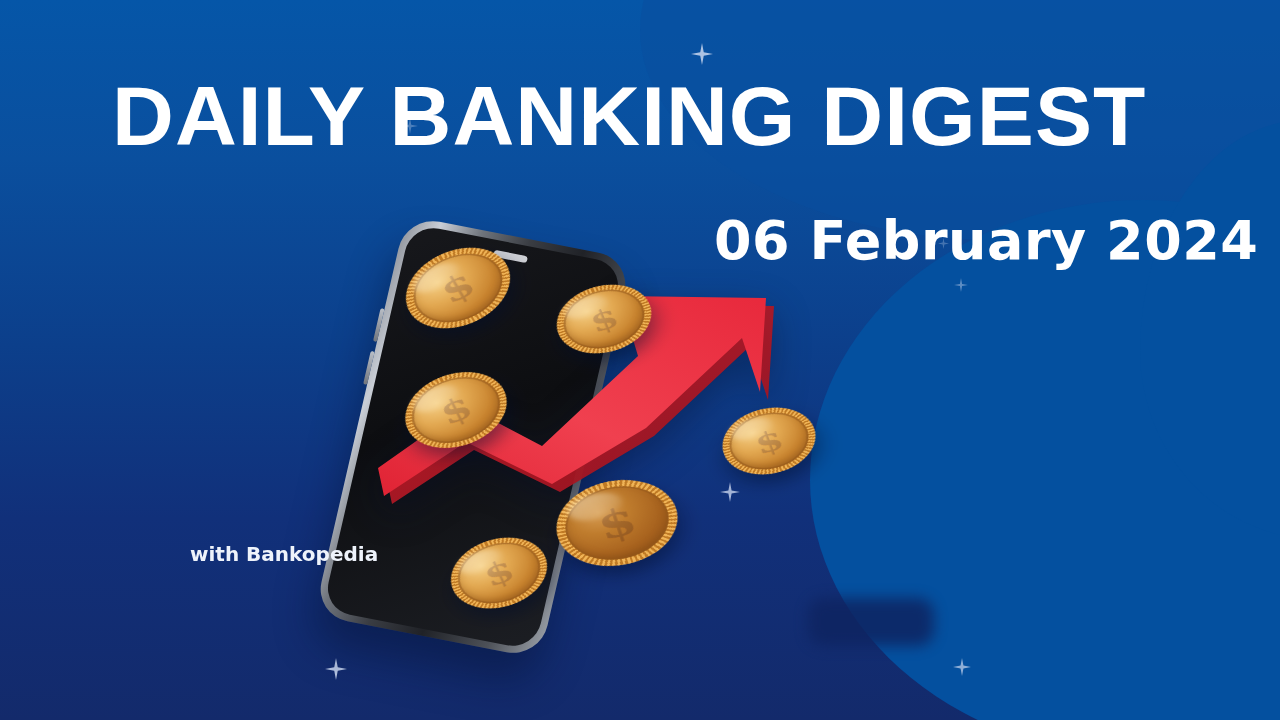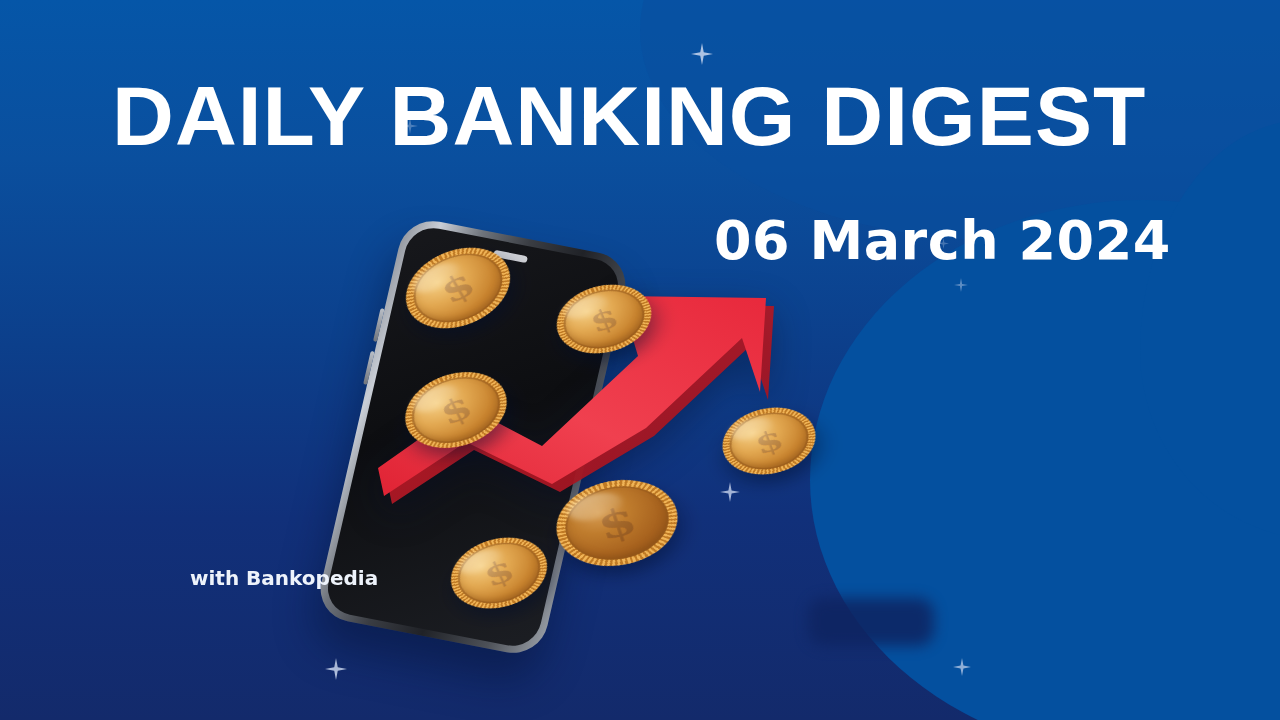--- a/index.html
+++ b/index.html
@@ -75,21 +75,21 @@
     font-family:"DejaVu Sans","Liberation Sans",sans-serif;
     font-weight:bold;
     font-size:54px;
     line-height:62px;
     letter-spacing:0.5px;
     color:#ffffff;
     white-space:nowrap;
   }
   .byline{
     position:absolute;
-    left:190px;top:566px;
+    left:190px;top:542px;
     font-family:"DejaVu Sans","Liberation Sans",sans-serif;
     font-weight:bold;
     font-size:20px;
     color:#eef3fb;
     white-space:nowrap;
   }
 
   
   #phone-wrap{
     position:absolute;
@@ -265,16 +265,16 @@
       <div class="coin" style="left: 450px; top: 524px; width: 98px; height: 98px; transform: rotate(-16deg) rotateX(46deg) rotateZ(-6deg);">
         <div class="rim"></div>
         <div class="face">
           <div class="sym" style="font-size: 42px;">$</div>
         </div>
         <div class="gloss"></div>
       </div>
     </div>
 
   <div class="title">DAILY BANKING DIGEST</div>
-  <div class="date">06 March 2024</div>
+  <div class="date">06 February 2024</div>
   <div class="byline">with Bankopedia</div>
 
 </div>
 
 </body></html>

